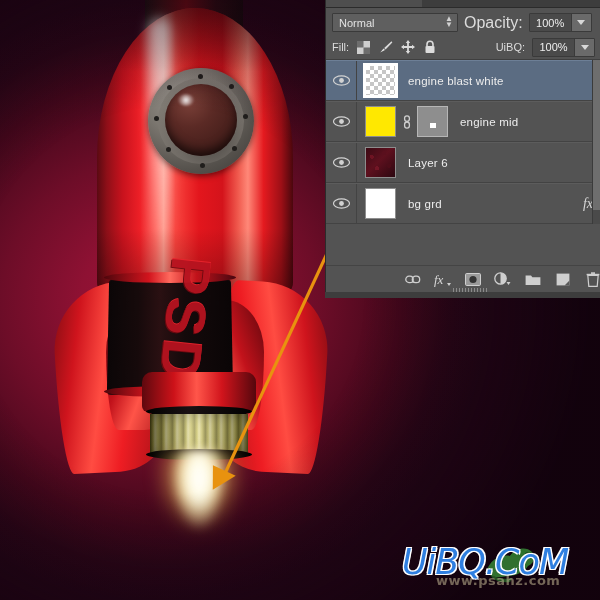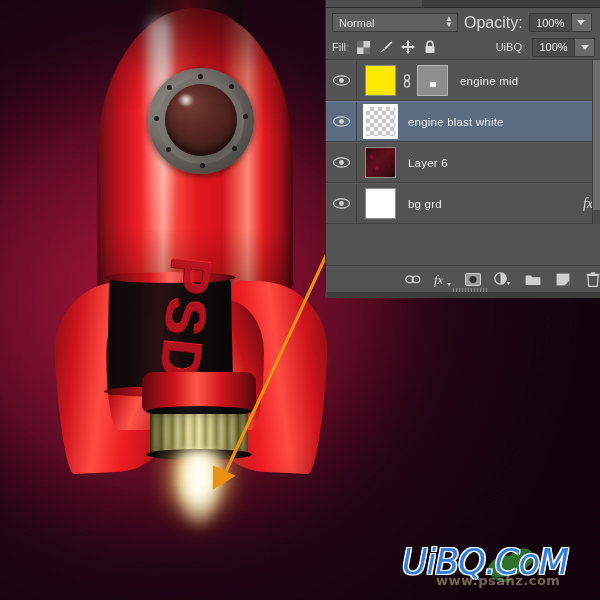--- a/index.html
+++ b/index.html
@@ -404,51 +404,51 @@
         <div class="drop">
           <svg width="8" height="5" viewBox="0 0 8 5">
               <polygon points="0,0 8,0 4,5" fill="#d8d8d8"></polygon>
             </svg>
         </div>
       </div>
     </div>
 
     <div class="layerlist">
 
+      <div class="layer selected">
+        <div class="eye">
+          <svg width="17" height="11" viewBox="0 0 17 11">
+            <ellipse cx="8.5" cy="5.5" rx="8" ry="4.6" fill="none" stroke="#d2d2d2" stroke-width="1.2"></ellipse>
+            <circle cx="8.5" cy="5.5" r="2.4" fill="#d2d2d2"></circle>
+          </svg>
+        </div>
+        <div class="thumbcell">
+          <div class="thumb checker sel-thumb"></div>
+        </div>
+        <div class="layername">engine blast white</div>
+      </div>
+
       <div class="layer">
         <div class="eye">
           <svg width="17" height="11" viewBox="0 0 17 11">
             <ellipse cx="8.5" cy="5.5" rx="8" ry="4.6" fill="none" stroke="#d2d2d2" stroke-width="1.2"></ellipse>
             <circle cx="8.5" cy="5.5" r="2.4" fill="#d2d2d2"></circle>
           </svg>
         </div>
         <div class="thumbcell">
           <div class="thumb yellow"></div>
           <div class="linkicon">
             <svg width="10" height="14" viewBox="0 0 10 14">
               <rect x="2.6" y="0.8" width="4.8" height="5.6" rx="2.4" fill="none" stroke="#cfcfcf" stroke-width="1.3"></rect>
               <rect x="2.6" y="7.0" width="4.8" height="6.2" rx="2.4" fill="none" stroke="#cfcfcf" stroke-width="1.3"></rect>
             </svg>
           </div>
           <div class="thumb maskgray"></div>
         </div>
         <div class="layername">engine mid</div>
-      </div>
-
-      <div class="layer selected">
-        <div class="eye">
-          <svg width="17" height="11" viewBox="0 0 17 11">
-            <ellipse cx="8.5" cy="5.5" rx="8" ry="4.6" fill="none" stroke="#d2d2d2" stroke-width="1.2"></ellipse>
-            <circle cx="8.5" cy="5.5" r="2.4" fill="#d2d2d2"></circle>
-          </svg>
-        </div>
-        <div class="thumbcell">
-          <div class="thumb checker sel-thumb"></div>
-        </div>
-        <div class="layername">engine blast white</div>
       </div>
 
 
       <div class="layer">
         <div class="eye">
           <svg width="17" height="11" viewBox="0 0 17 11">
             <ellipse cx="8.5" cy="5.5" rx="8" ry="4.6" fill="none" stroke="#d2d2d2" stroke-width="1.2"></ellipse>
             <circle cx="8.5" cy="5.5" r="2.4" fill="#d2d2d2"></circle>
           </svg>
         </div>

